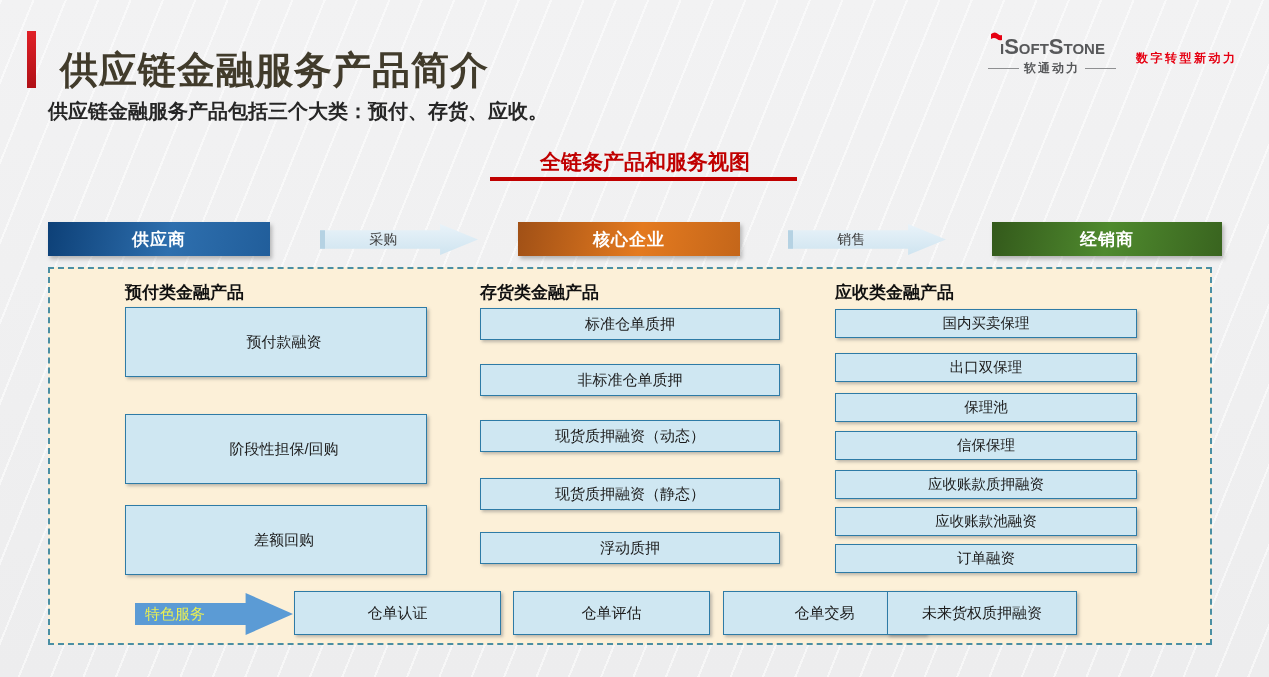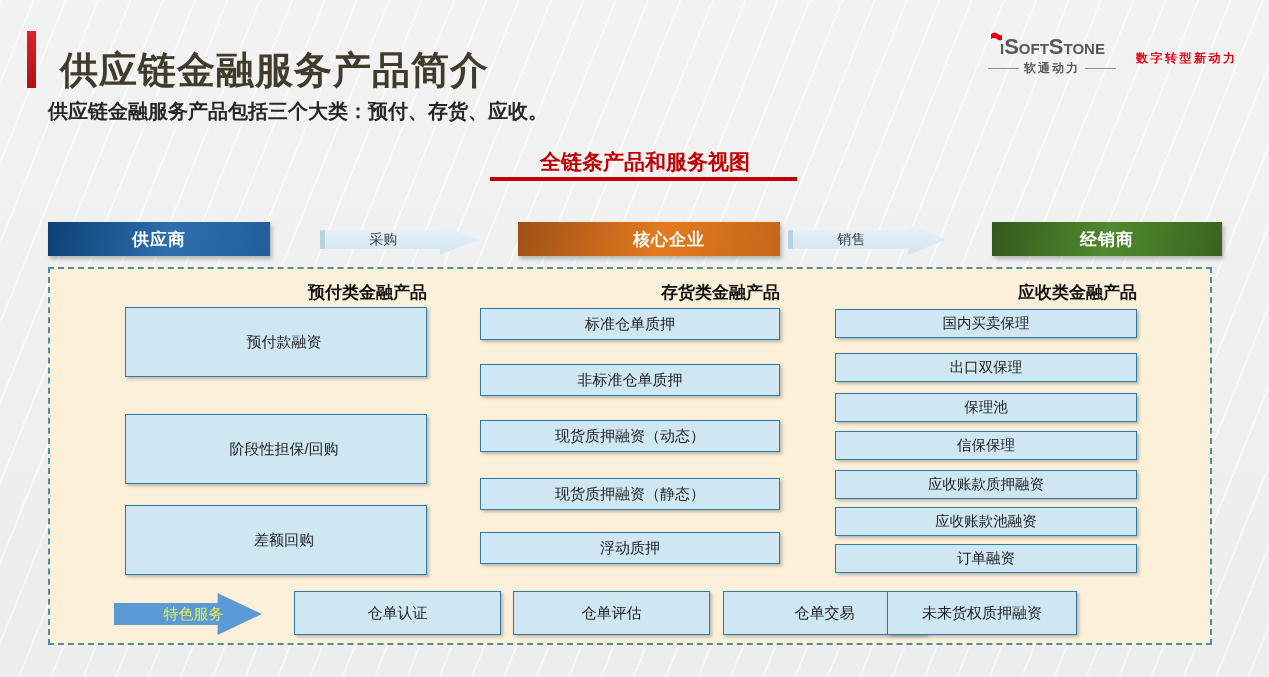--- a/index.html
+++ b/index.html
@@ -20,51 +20,51 @@
   .logo-cn-row .hline{flex:1;height:0;border-top:1.5px solid #8e8f91;}
   .logo-cn{font-size:12px;font-weight:bold;color:#57585a;margin:0 5px;letter-spacing:2px;white-space:nowrap;}
   .logo-tagline{position:absolute;left:1136px;top:50px;font-size:12px;font-weight:bold;color:var(--logo_red,#e60012);letter-spacing:2.5px;white-space:nowrap;}
   
   .section-heading{position:absolute;left:440px;top:148px;width:410px;text-align:center;font-size:21px;font-weight:bold;color:var(--accent_red,#c00000);}
   .heading-underline{position:absolute;left:490px;top:177px;width:307px;height:4px;background:var(--accent_red,#c00000);}
   
   .flow-node{position:absolute;top:222px;height:34px;display:flex;align-items:center;justify-content:center;
     color:#fff;font-size:17px;font-weight:bold;letter-spacing:1px;box-shadow:2px 3px 4px rgba(0,0,0,0.25);}
   .node-supplier{left:48px;width:222px;background:linear-gradient(100deg,#0d4077 0%,#2e6fae 55%,#215e9b 100%);}
-  .node-core{left:518px;width:222px;background:linear-gradient(100deg,#a05016 0%,#e47a1f 55%,#c4661a 100%);padding-left:40px;}
+  .node-core{left:518px;width:222px;background:linear-gradient(100deg,#a05016 0%,#e47a1f 55%,#c4661a 100%);}
   .node-dealer{left:992px;width:230px;background:linear-gradient(100deg,#33591b 0%,#4f8a2e 50%,#39641f 100%);}
   .flow-arrow{position:absolute;top:224px;width:158px;height:31px;
     background:linear-gradient(180deg,#e9f3f9 0%,#cfe4f0 100%);
     clip-path:polygon(0 20%,76% 20%,76% 0,100% 50%,76% 100%,76% 80%,0 80%);
     display:flex;align-items:center;justify-content:center;}
   .flow-arrow::before{content:'';position:absolute;left:0;top:20%;bottom:20%;width:5px;background:#b5d2e3;}
   .arrow-purchase{left:320px;}
   .arrow-sales{left:788px;}
   .flow-arrow .arrow-label{padding-right:20%;font-size:14px;color:#3d3d3d;}
   
   .panel{position:absolute;left:48px;top:267px;width:1164px;height:378px;background:var(--panel_bg,#fcf0d8);
     border:2px dashed var(--panel_border,#4a8fa4);box-sizing:border-box;}
-  .col-header{position:absolute;top:12px;text-align:right;font-size:17px;font-weight:bold;color:#111;}
+  .col-header{position:absolute;top:12px;text-align:left;font-size:17px;font-weight:bold;color:#111;}
   .h1{left:75px;width:302px;} .h2{left:430px;width:300px;} .h3{left:785px;width:302px;}
   .pbox{position:absolute;background:var(--box_fill,#cfe7f2);border:1.5px solid var(--box_border,#2e7ba6);
     box-sizing:border-box;display:flex;align-items:center;justify-content:center;
     font-size:15px;color:#1c1c1c;box-shadow:2px 2px 3px rgba(110,110,110,0.45);}
   .c1{left:75px;width:302px;height:70px;padding-left:16px;}
   .c1.i0{top:38px}.c1.i1{top:145px}.c1.i2{top:236px}
   .c2{left:430px;width:300px;height:32px;}
   .c2.i0{top:39px}.c2.i1{top:95px}.c2.i2{top:151px}.c2.i3{top:209px}.c2.i4{top:263px}
   .c3{left:785px;width:302px;height:29px;font-size:14.5px;}
   .c3.i0{top:40px}.c3.i1{top:84px}.c3.i2{top:124px}.c3.i3{top:162px}.c3.i4{top:201px}.c3.i5{top:238px}.c3.i6{top:275px}
   .bb{top:322px;height:44px;}
   .bb.i0{left:244px;width:207px}.bb.i1{left:463px;width:197px}.bb.i2{left:673px;width:203px}.bb.i3{left:837px;width:190px}
   
-  .special-arrow{position:absolute;left:64px;top:324px;width:148px;height:42px;
+  .special-arrow{position:absolute;left:85px;top:324px;width:148px;height:42px;
     background:var(--special_arrow_blue,#5b9bd5);
     clip-path:polygon(0 24%,70% 24%,70% 0,100% 50%,70% 100%,70% 76%,0 76%);
-    display:flex;align-items:center;justify-content:flex-end;}
+    display:flex;align-items:center;justify-content:flex-start;padding-left:10px;}
   .special-arrow .special-label{padding-right:26%;font-size:15px;color:var(--special_label_yellow,#e8ee55);}
 </style>
 </head>
 <body>
 
 <div class="slide">
 
   <div class="accent-bar"></div>
   <h1 class="page-title">供应链金融服务产品简介</h1>
 

